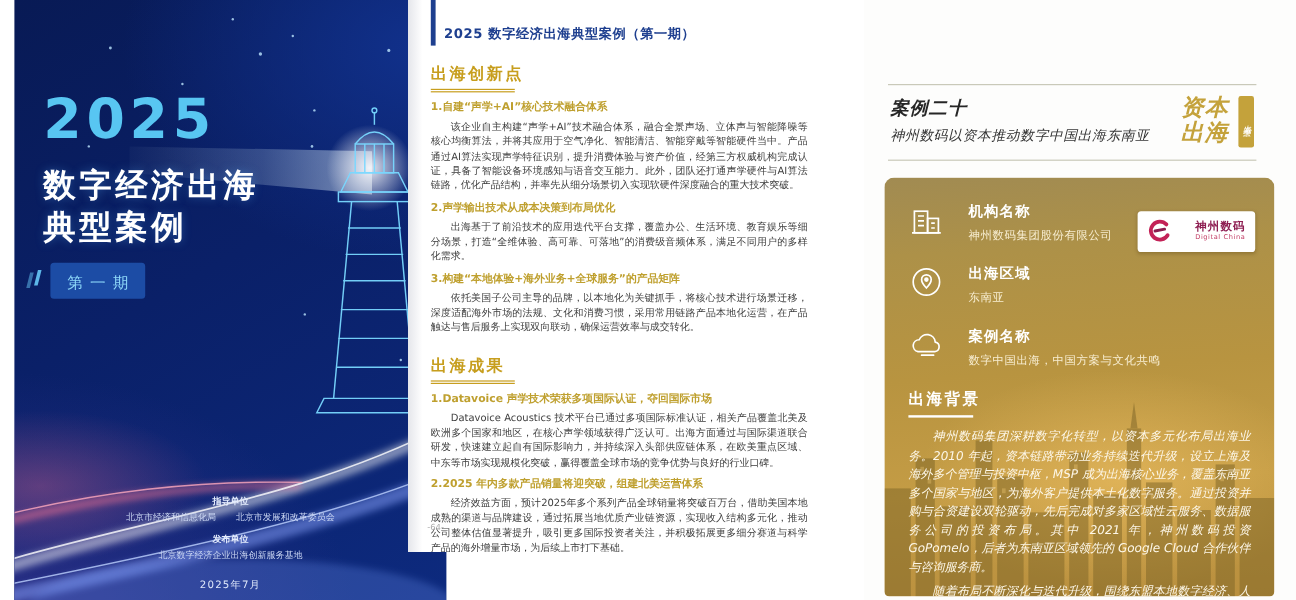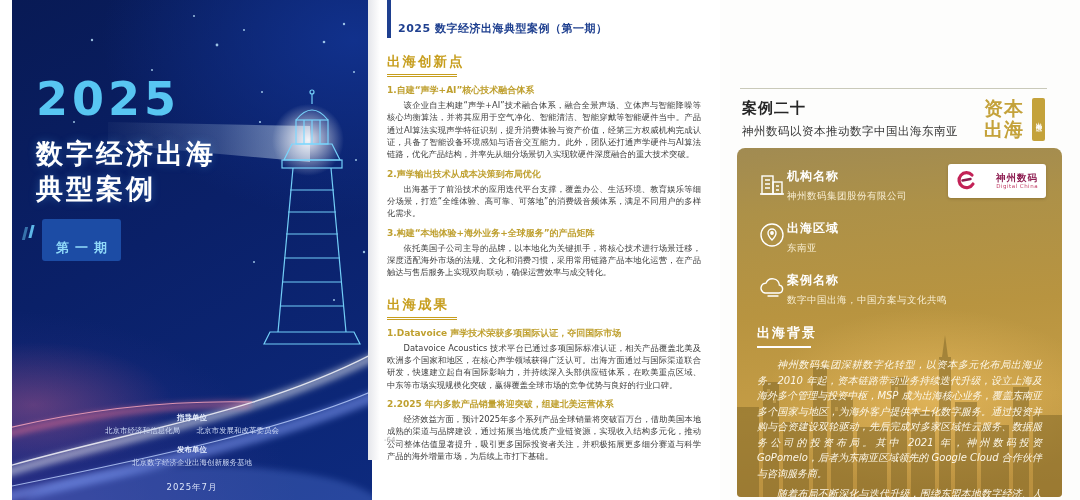--- a/index.html
+++ b/index.html
@@ -11,70 +11,70 @@
   .cover{position:absolute;left:12px;top:0;width:360px;height:500px;overflow:hidden;
     background:
       radial-gradient(200px 90px at 6% 81%, rgba(255,110,140,.30), transparent 70%),
       radial-gradient(420px 300px at 95% 8%, #11318c 0%, rgba(17,49,140,0) 60%),
       radial-gradient(520px 380px at 0% 104%, #2b2f86 0%, rgba(43,47,134,0) 55%),
       linear-gradient(150deg,#081a55 0%,#0a2068 45%,#0d2a7e 100%);}
   .cover-art{position:absolute;left:0;top:0;width:360px;height:500px;}
   .year{position:absolute;left:24px;top:72px;font-size:46px;font-weight:bold;color:#58c6f2;letter-spacing:4px;z-index:2;}
   .t1{position:absolute;left:24px;top:136px;font-size:27px;font-weight:bold;color:#ffffff;letter-spacing:3px;z-index:2;text-shadow:0 0 8px rgba(90,180,255,.35);}
   .t2{position:absolute;left:24px;top:171px;font-size:27px;font-weight:bold;color:#ffffff;letter-spacing:3px;z-index:2;text-shadow:0 0 8px rgba(90,180,255,.35);}
-  .badge{position:absolute;left:30px;top:219px;background:#1c4ca5;color:#8fd9f9;font-size:13px;font-weight:bold;
-    letter-spacing:6px;padding:20px 8px 4px 14px;border-radius:3px;z-index:2;}
+  .badge{position:absolute;left:30px;top:219px;background:#1c4ca5;color:#8fd9f9;font-size:13px;font-weight:normal;
+    letter-spacing:6px;padding:8px 8px 4px 14px;border-radius:3px;z-index:2;}
   .badge::before{content:"";position:absolute;left:-12px;top:6px;width:3px;height:13px;background:#5db7e8;
     transform:skewX(-14deg);box-shadow:-6px 2px 0 rgba(93,183,232,.55);}
   .cover-footer{position:absolute;left:0;right:0;top:413px;text-align:center;color:#ccd8f4;z-index:2;}
   .f-label{font-size:7.5px;font-weight:bold;color:#e4ecfd;margin-bottom:3px;}
   .f-orgs{font-size:7.5px;margin-bottom:9px;}
   .f-orgs span{display:inline-block;margin:0 7px;}
   .f-org{font-size:7.5px;margin-bottom:14px;}
   .f-date{font-size:8.5px;letter-spacing:1px;color:#dde6fa;}
 
   
-  .mid{position:absolute;left:368px;top:0;width:360px;height:460px;background:#fff;overflow:hidden;}
+  .mid{position:absolute;left:340px;top:0;width:360px;height:460px;background:#fff;overflow:hidden;}
   .mid::before{content:"";position:absolute;left:0;top:0;bottom:0;width:12px;
     background:linear-gradient(90deg,rgba(40,50,90,.12),rgba(40,50,90,0));}
   .mid-inner{position:relative;padding:0 27px 0 19px;}
   .mid-header{position:relative;padding:21px 0 0 11px;}
   .mid-header .bar{position:absolute;left:0;top:0;width:4px;height:38px;background:#1e3f8f;}
   .mid-header .htxt{font-size:11px;font-weight:bold;color:#1e3f8f;letter-spacing:.5px;}
   .sec{margin-top:17px;}
   .sec-title{font-size:13.5px;font-weight:bold;color:#c79e1e;letter-spacing:2px;}
   .sec-underline{width:70px;height:3px;border-top:1.6px solid #c79e1e;border-bottom:1px solid #c79e1e;margin-top:3px;}
   .item{margin-top:8px;}
   .item-h{font-size:9px;font-weight:bold;color:#bfa02f;line-height:1.3;}
   .item-b{font-size:8.3px;line-height:1.5;color:#3d3d3d;text-align:justify;text-indent:2em;margin-top:2px;}
   .page-num{position:absolute;left:16px;bottom:16px;font-size:7px;color:#a9a9a9;}
 
   
   .right{position:absolute;left:720px;top:0;width:360px;height:500px;background:#fdfdfc;overflow:hidden;}
-  .case-header{position:absolute;left:20px;top:88px;width:307px;border-top:1.5px solid #c9c9b9;border-bottom:1.5px solid #c9c9b9;
-    padding:9px 2px 10px;display:flex;justify-content:space-between;align-items:center;}
+  .case-header{position:absolute;left:20px;top:70px;width:307px;border-top:1.5px solid #c9c9b9;border-bottom:1.5px solid #c9c9b9;
+    padding:9px 2px 10px;display:flex;justify-content:space-between;align-items:center;font-style:italic;}
   .case-no{font-size:15px;font-weight:bold;color:#262626;letter-spacing:1px;}
   .case-title{font-size:11.5px;color:#333;margin-top:6px;letter-spacing:.5px;}
   .tag-wrap{display:flex;gap:4px;align-items:stretch;}
   .tag-main{width:44px;font-size:19px;font-weight:bold;color:#c4a23b;line-height:1.12;letter-spacing:1px;
     word-break:break-all;text-align:left;}
   .tag-ribbon{width:13px;background:#c4a23b;color:#fff;writing-mode:vertical-rl;font-size:6.5px;letter-spacing:1px;
     display:flex;align-items:center;justify-content:center;border-radius:2px;padding:3px 0;}
   .gold-card{position:absolute;left:17px;top:148px;width:325px;height:349px;border-radius:8px 8px 4px 4px;overflow:hidden;
     background:
       radial-gradient(240px 130px at 60% 72%, rgba(255,205,110,.45), transparent 70%),
       linear-gradient(176deg,#a18b52 0%,#ad9148 18%,#b89440 46%,#c49c45 72%,#b98f3e 100%);}
   .skyline{position:absolute;left:0;bottom:0;width:325px;height:170px;opacity:.5;}
   .card-inner{position:relative;padding:20px 20px 0 20px;z-index:2;}
-  .info-row{display:flex;align-items:flex-start;gap:0;margin-bottom:17px;}
+  .info-row{display:flex;align-items:flex-start;gap:20px;margin-bottom:17px;}
   .info-icon{flex:0 0 30px;width:30px;height:30px;}
   .info-label{font-size:12px;font-weight:bold;color:#ffffff;letter-spacing:1px;}
   .info-value{font-size:9.5px;color:#f8eed2;margin-top:5px;letter-spacing:.5px;}
-  .logo-box{position:absolute;right:16px;top:16px;background:#ffffff;border-radius:3px;padding:6px 8px;
-    display:flex;align-items:center;gap:18px;box-shadow:0 1px 3px rgba(60,40,0,.25);z-index:3;text-align:right;}
+  .logo-box{position:absolute;right:16px;top:28px;background:#ffffff;border-radius:3px;padding:6px 8px;
+    display:flex;align-items:center;gap:18px;box-shadow:0 1px 3px rgba(60,40,0,.25);z-index:3;}
   .logo-cn{font-size:9.5px;font-weight:bold;color:#8e1e52;letter-spacing:1px;line-height:1.1;}
   .logo-en{font-size:5.5px;color:#c13a63;letter-spacing:.5px;}
   .bg-sec-title{font-size:13px;font-weight:bold;color:#fff;letter-spacing:2px;margin-top:2px;}
   .bg-underline{width:54px;height:2px;background:#fff;margin:4px 0 9px;}
   .bg-para{font-size:10px;line-height:1.55;color:#fdf7e8;text-align:justify;text-indent:2em;margin-bottom:5px;font-style:italic;}
 </style>
 </head>
 <body>
 
 <div id="stage">

